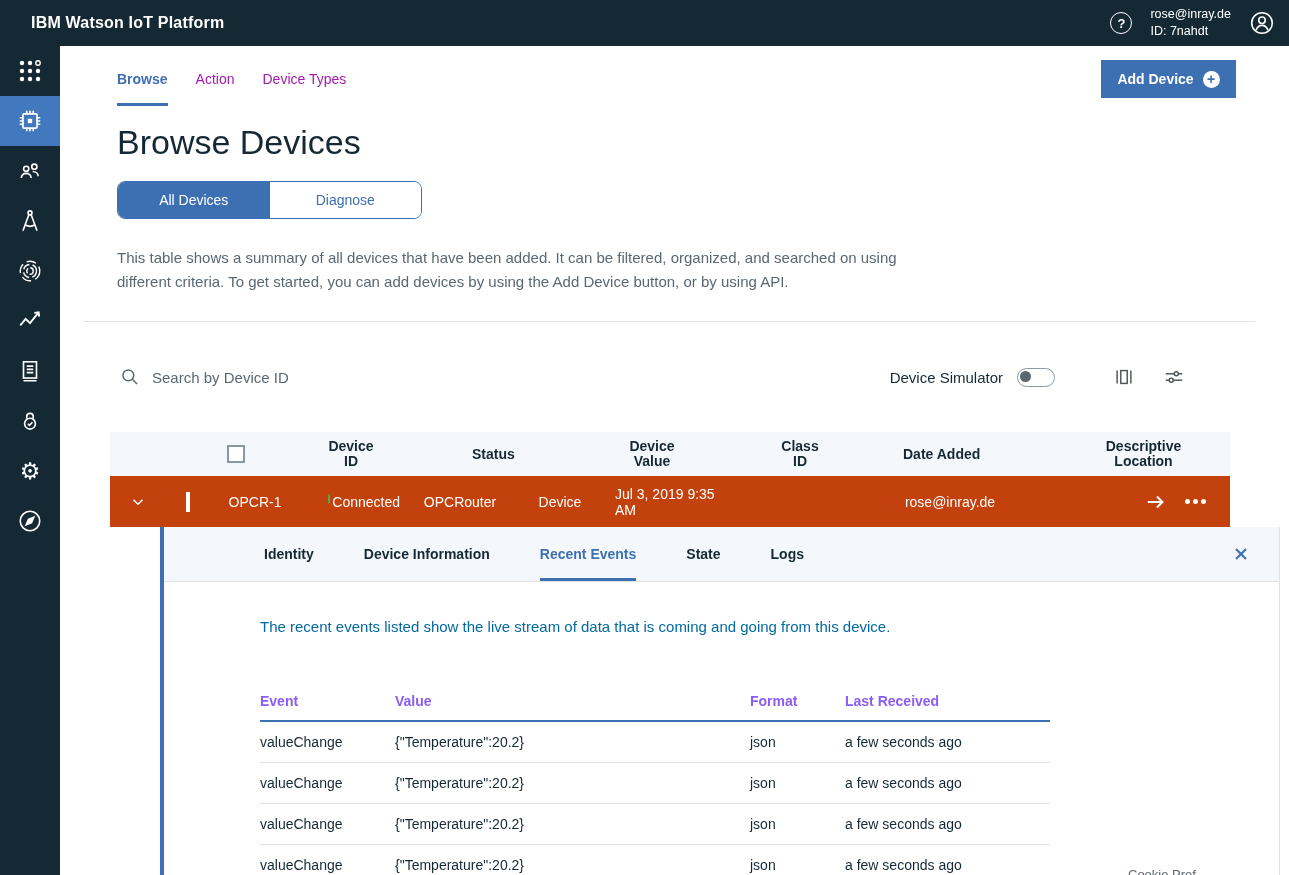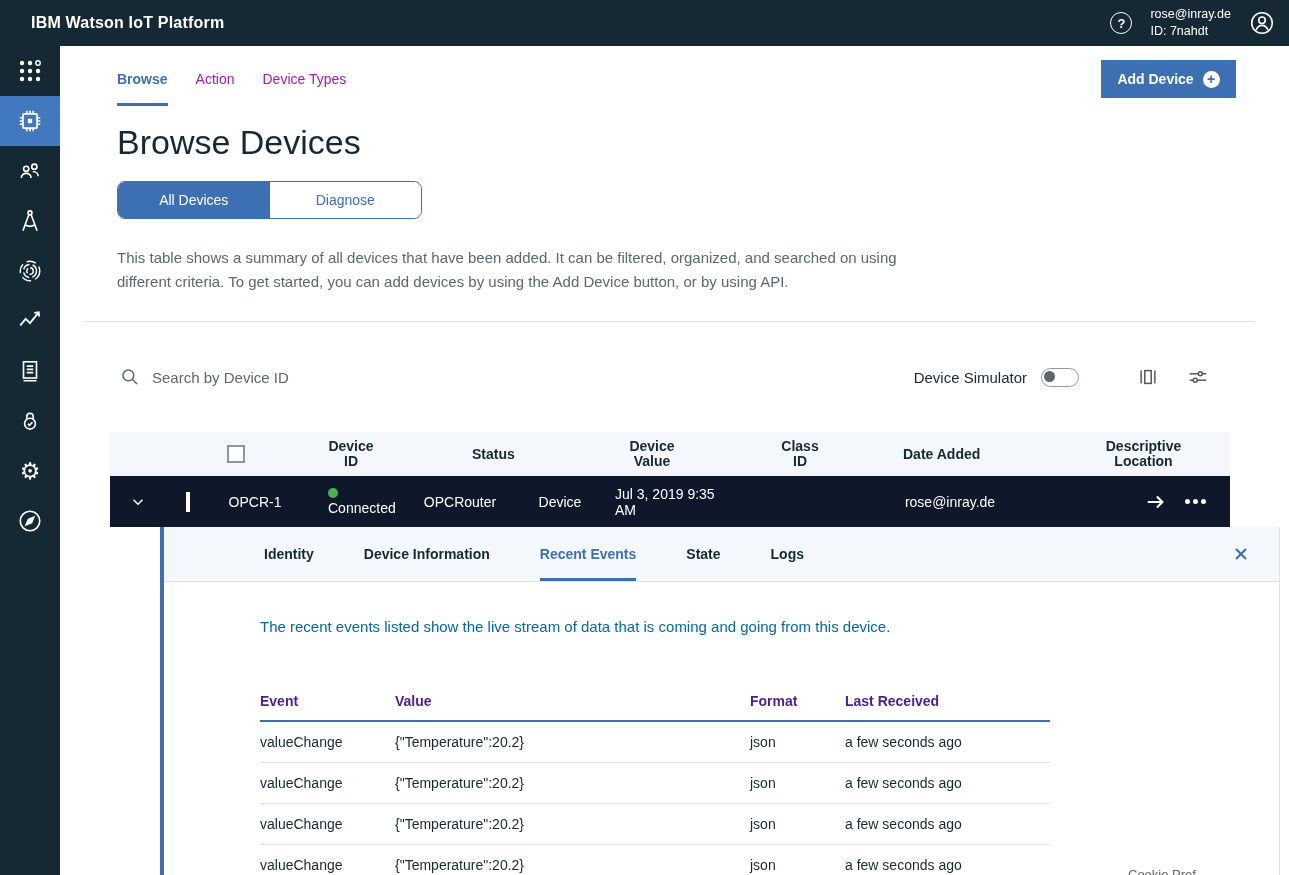--- a/index.html
+++ b/index.html
@@ -34,21 +34,21 @@
 
   .switcher { margin:17px 0 0 57px; display:flex; width:305px; height:38px; border:1px solid #3D70B2; border-radius:8px; overflow:hidden; }
   .switch-btn { flex:1; font-size:14px; display:flex; align-items:center; justify-content:center; cursor:pointer; background:#fff; color:#3D70B2; }
   .switch-btn.active { background:#3D70B2; color:#fff; }
 
   .page-desc { margin:27px 0 0 57px; max-width:795px; font-size:15px; line-height:24px; color:#5A6872; }
 
   .divider { margin:27px 0 0 24px; width:1171px; border-top:1px solid #dfe3e6; }
 
   
-  .toolbar { height:110px; display:flex; align-items:center; padding-left:60px; padding-right:80px; }
+  .toolbar { height:110px; display:flex; align-items:center; padding-left:60px; padding-right:104px; }
   .search-wrap { display:flex; align-items:center; gap:12px; flex:0 0 auto; }
   .search-input { border:none; outline:none; font-size:15px; color:#152935; width:260px; font-family:inherit; }
   .search-input::placeholder { color:#5A6872; opacity:1; }
   .toolbar-right { margin-left:auto; display:flex; align-items:center; }
   .sim-label { font-size:15px; color:#152935; margin-right:14px; }
   .toggle { width:38px; height:19px; border:1.5px solid #8c9ba5; border-radius:10px; position:relative; cursor:pointer; margin-right:30px; background:#fff; }
   .toggle .knob { position:absolute; left:2px; top:2px; width:11px; height:11px; border-radius:50%; background:#5A6872; }
   .tool-icon { margin-left:28px; cursor:pointer; display:flex; }
 
   
@@ -57,42 +57,42 @@
   .dev-head { background:#f4f7fb; height:44px; font-size:14px; font-weight:700; color:#152935;gap:48px; }
   .hcell { display:flex; justify-content:center; text-align:center; line-height:15px; }
   .hcell span { display:inline-block; }
   .hc-deviceid span { max-width:48px; }
   .hc-devicetype span { max-width:50px; }
   .hc-classid span { max-width:42px; }
   .hc-descloc span { max-width:92px; }
   .hc-deviceclass span { max-width:50px; }
   .hc-left { justify-content:flex-start; text-align:left; padding-left:15px; }
   .checkbox { width:18px; height:18px; background:#fff; border:2px solid #8897a2; margin:0 auto; cursor:pointer; }
-  .dev-row { background:#0f172a; height:51px; color:#fff; font-size:14px; cursor:pointer; }
+  .dev-row { background:#c2410c; height:51px; color:#fff; font-size:14px; cursor:pointer; }
   .rcell { text-align:center; line-height:16px; }
   .rcell.left { text-align:left; padding-left:15px; }
-  .status-cell { display:flex; flex-direction:column; align-items:flex-start; padding-left:28px; gap:2px; }
+  .status-cell { display:flex; flex-direction:row; align-items:flex-start; padding-left:28px; gap:2px; }
   .status-dot { width:10px; height:10px; border-radius:50%; background:#4caf50; }
   .date-cell { max-width:118px; }
   .row-actions { display:flex; align-items:center; justify-content:center; gap:18px; }
   .dots { display:flex; gap:3px; cursor:pointer; }
   .dots i { width:5px; height:5px; border-radius:50%; background:#fff; }
 
   
   .panel { margin-left:50px; width:1120px; height:354px; border-left:4px solid #3D70B2; border-right:1px solid #dfe3e6; overflow:hidden; }
   .panel-tabs { background:#f4f7fb; height:55px; border-bottom:1px solid #dfe3e6; display:flex; align-items:stretch; padding-left:100px; position:relative; }
   .ptab { display:flex; align-items:center; margin-right:50px; font-size:14px; font-weight:700; color:#152935; cursor:pointer; border-bottom:3px solid transparent; padding-top:3px; }
   .ptab.active { color:#3D70B2; border-bottom-color:#3D70B2; }
   .panel-close { position:absolute; right:28px; top:17px; cursor:pointer; display:flex; }
   .panel-body { background:#fff; padding:34px 0 0 96px; }
   .panel-desc { font-size:15px; color:#0369a1; line-height:22px; }
 
   .ev-table { margin-top:44px; width:790px; font-size:14px; }
   .ev-grid { display:grid; grid-template-columns:135px 355px 95px 205px; align-items:center; }
-  .ev-head { height:40px; font-weight:700; color:#4c1d95; border-bottom:2px solid #3D70B2; }
+  .ev-head { height:40px; font-weight:700; color:#8b5cf6; border-bottom:2px solid #3D70B2; }
   .ev-row { height:41px; color:#152935; border-bottom:1px solid #dfe3e6; }
 
   .cookie-link { position:absolute; left:1128px; top:867px; font-size:13px; color:#5A6872; cursor:pointer; white-space:nowrap; }
 </style>
 </head>
 <body>
 
 <header class="topbar">
   <div class="topbar-title">IBM Watson IoT Platform</div>
   <div class="topbar-right">

